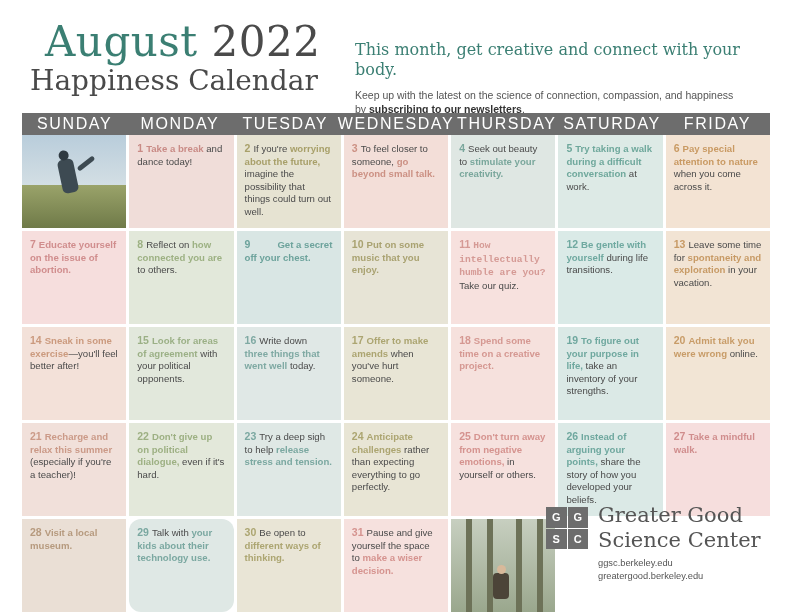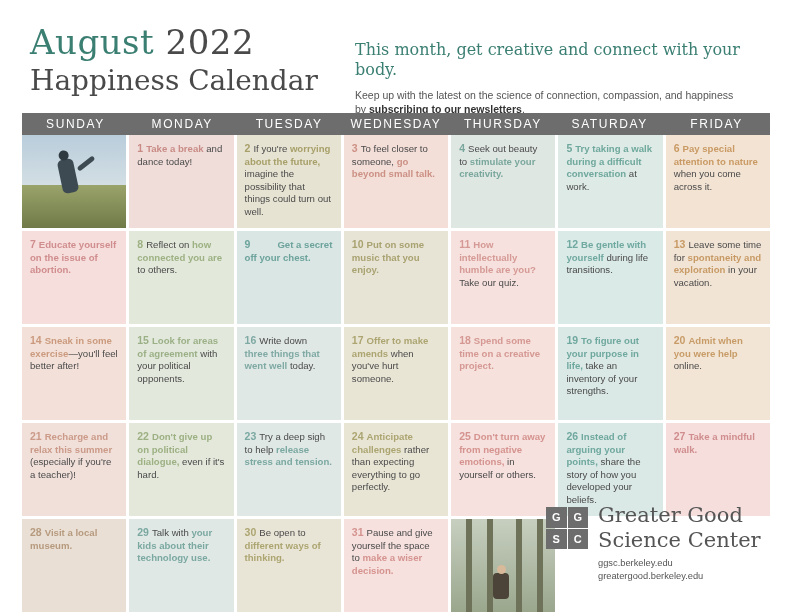--- a/index.html
+++ b/index.html
@@ -22,24 +22,25 @@
     left: 0; top: 0;
     width: 792px; height: 114px;
   }
   .title-block {
     position: absolute;
     left: 30px; top: 22px;
     width: 320px;
   }
   .title-line1 {
     font-family: "DejaVu Serif", serif;
-    font-size: 34px;
+    font-size: 42px;
     line-height: 40px;
     color: #3b7f73;
     letter-spacing: 0.5px;
+    margin-left: 15px;
   }
   .title-line1 .year {
     color: #4a4a4a;
     font-family: "DejaVu Serif", serif;
   }
   .title-line2 {
     font-family: "DejaVu Serif", serif;
     font-size: 28px;
     line-height: 34px;
     color: #4a4a4a;
@@ -68,21 +69,21 @@
   .dayrow {
     position: absolute;
     left: 22px; top: 113px;
     width: 748px; height: 22px;
     display: flex;
     background: #6d6d6d;
   }
   .dayrow div {
     flex: 1 1 0;
     color: #ffffff;
-    font-size: 12px;
+    font-size: 16px;
     letter-spacing: 1.6px;
     text-align: center;
     line-height: 22px;
     font-family: "Liberation Sans", sans-serif;
   }
 
   
   .grid {
     position: absolute;
     left: 22px; top: 135px;
@@ -253,39 +254,39 @@
       <div class="cell" style="background: rgb(240, 221, 217);"><span class="num" style="color: rgb(201, 139, 134);">1</span><span class="txt"><b style="color: rgb(201, 139, 134);">Take a break</b> and dance today!</span></div>
       <div class="cell" style="background: rgb(230, 227, 210);"><span class="num" style="color: rgb(168, 160, 106);">2</span><span class="txt">If you're <b style="color: rgb(168, 160, 106);">worrying about the future,</b> imagine the possibility that things could turn out well.</span></div>
       <div class="cell" style="background: rgb(243, 222, 216);"><span class="num" style="color: rgb(204, 145, 132);">3</span><span class="txt">To feel closer to someone, <b style="color: rgb(204, 145, 132);">go beyond small talk.</b></span></div>
       <div class="cell" style="background: rgb(223, 231, 227);"><span class="num" style="color: rgb(122, 167, 156);">4</span><span class="txt">Seek out beauty to <b style="color: rgb(122, 167, 156);">stimulate your creativity.</b></span></div>
       <div class="cell" style="background: rgb(221, 234, 230);"><span class="num" style="color: rgb(111, 168, 156);">5</span><span class="txt"><b style="color: rgb(111, 168, 156);">Try taking a walk during a difficult conversation</b> at work.</span></div>
       <div class="cell" style="background: rgb(243, 227, 211);"><span class="num" style="color: rgb(201, 154, 99);">6</span><span class="txt"><b style="color: rgb(201, 154, 99);">Pay special attention to nature</b> when you come across it.</span></div>
       <div class="cell" style="background: rgb(246, 222, 221);"><span class="num" style="color: rgb(208, 141, 141);">7</span><span class="txt"><b style="color: rgb(208, 141, 141);">Educate yourself on the issue of abortion.</b></span></div>
       <div class="cell" style="background: rgb(226, 232, 218);"><span class="num" style="color: rgb(157, 177, 131);">8</span><span class="txt">Reflect on <b style="color: rgb(157, 177, 131);">how connected you are</b> to others.</span></div>
       <div class="cell" style="background: rgb(217, 230, 228);"><span class="num" style="color: rgb(109, 163, 156);">9</span><span class="txt"><b style="color: rgb(109, 163, 156); margin-left: 24px;">Get a secret off your chest.</b></span></div>
       <div class="cell" style="background: rgb(231, 228, 214);"><span class="num" style="color: rgb(169, 162, 113);">10</span><span class="txt"><b style="color: rgb(169, 162, 113);">Put on some music that you enjoy.</b></span></div>
-      <div class="cell" style="background: rgb(247, 225, 222);"><span class="num" style="color: rgb(213, 154, 149);">11</span><span class="txt"><b style="color: rgb(213, 154, 149);">How intellectually humble are you?</b> Take our quiz.</span></div>
+      <div class="cell" style="background: rgb(247, 225, 222);"><span class="num" style="color: rgb(213, 154, 149);">11</span><span class="txt"><b style="color: rgb(213, 154, 149); font-family: Liberation Mono, monospace;">How intellectually humble are you?</b> Take our quiz.</span></div>
       <div class="cell" style="background: rgb(218, 234, 231);"><span class="num" style="color: rgb(111, 169, 160);">12</span><span class="txt"><b style="color: rgb(111, 169, 160);">Be gentle with yourself</b> during life transitions.</span></div>
       <div class="cell" style="background: rgb(242, 228, 212);"><span class="num" style="color: rgb(199, 154, 101);">13</span><span class="txt">Leave some time for <b style="color: rgb(199, 154, 101);">spontaneity and exploration</b> in your vacation.</span></div>
       <div class="cell" style="background: rgb(243, 225, 217);"><span class="num" style="color: rgb(203, 154, 126);">14</span><span class="txt"><b style="color: rgb(203, 154, 126);">Sneak in some exercise</b>—you'll feel better after!</span></div>
       <div class="cell" style="background: rgb(226, 232, 220);"><span class="num" style="color: rgb(155, 176, 134);">15</span><span class="txt"><b style="color: rgb(155, 176, 134);">Look for areas of agreement</b> with your political opponents.</span></div>
       <div class="cell" style="background: rgb(224, 232, 230);"><span class="num" style="color: rgb(127, 169, 163);">16</span><span class="txt">Write down <b style="color: rgb(127, 169, 163);">three things that went well</b> today.</span></div>
       <div class="cell" style="background: rgb(232, 229, 213);"><span class="num" style="color: rgb(172, 165, 113);">17</span><span class="txt"><b style="color: rgb(172, 165, 113);">Offer to make amends</b> when you've hurt someone.</span></div>
       <div class="cell" style="background: rgb(246, 225, 221);"><span class="num" style="color: rgb(213, 152, 146);">18</span><span class="txt"><b style="color: rgb(213, 152, 146);">Spend some time on a creative project.</b></span></div>
       <div class="cell" style="background: rgb(219, 233, 230);"><span class="num" style="color: rgb(111, 168, 159);">19</span><span class="txt"><b style="color: rgb(111, 168, 159);">To figure out your purpose in life,</b> take an inventory of your strengths.</span></div>
-      <div class="cell" style="background: rgb(242, 229, 213);"><span class="num" style="color: rgb(200, 156, 104);">20</span><span class="txt"><b style="color: rgb(200, 156, 104);">Admit when you were help</b> online.</span></div>
+      <div class="cell" style="background: rgb(242, 229, 213);"><span class="num" style="color: rgb(200, 156, 104);">20</span><span class="txt"><b style="color: rgb(200, 156, 104);">Admit talk you were wrong</b> online.</span></div>
       <div class="cell" style="background: rgb(241, 224, 218);"><span class="num" style="color: rgb(203, 154, 136);">21</span><span class="txt"><b style="color: rgb(203, 154, 136);">Recharge and relax this summer</b> (especially if you're a teacher)!</span></div>
       <div class="cell" style="background: rgb(227, 232, 218);"><span class="num" style="color: rgb(157, 176, 131);">22</span><span class="txt"><b style="color: rgb(157, 176, 131);">Don't give up on political dialogue,</b> even if it's hard.</span></div>
       <div class="cell" style="background: rgb(223, 232, 229);"><span class="num" style="color: rgb(123, 168, 161);">23</span><span class="txt">Try a deep sigh to help <b style="color: rgb(123, 168, 161);">release stress and tension.</b></span></div>
       <div class="cell" style="background: rgb(232, 229, 213);"><span class="num" style="color: rgb(172, 165, 113);">24</span><span class="txt"><b style="color: rgb(172, 165, 113);">Anticipate challenges</b> rather than expecting everything to go perfectly.</span></div>
       <div class="cell" style="background: rgb(246, 225, 222);"><span class="num" style="color: rgb(213, 147, 143);">25</span><span class="txt"><b style="color: rgb(213, 147, 143);">Don't turn away from negative emotions,</b> in yourself or others.</span></div>
       <div class="cell" style="background: rgb(219, 233, 230);"><span class="num" style="color: rgb(111, 168, 159); text-align: center;">26</span><span class="txt"><b style="color: rgb(111, 168, 159);">Instead of arguing your points,</b> share the story of how you developed your beliefs.</span></div>
       <div class="cell" style="background: rgb(246, 222, 221);"><span class="num" style="color: rgb(208, 141, 141); margin-top: 19px;">27</span><span class="txt"><b style="color: rgb(208, 141, 141);">Take a mindful walk.</b></span></div>
       <div class="cell" style="background: rgb(234, 223, 213);"><span class="num" style="color: rgb(182, 154, 126);">28</span><span class="txt"><b style="color: rgb(182, 154, 126);">Visit a local museum.</b></span></div>
-      <div class="cell" style="background: rgb(223, 232, 229);"><span class="num" style="color: rgb(123, 168, 161);">29</span><span class="txt">Talk with <b style="color: rgb(123, 168, 161);">your kids about their technology use.</b></span></div>
+      <div class="cell" style="background: rgb(223, 232, 229); border-radius: 12px;"><span class="num" style="color: rgb(123, 168, 161);">29</span><span class="txt">Talk with <b style="color: rgb(123, 168, 161);">your kids about their technology use.</b></span></div>
       <div class="cell" style="background: rgb(233, 229, 214);"><span class="num" style="color: rgb(172, 165, 113);">30</span><span class="txt">Be open to <b style="color: rgb(172, 165, 113);">different ways of thinking.</b></span></div>
       <div class="cell" style="background: rgb(246, 225, 222);"><span class="num" style="color: rgb(213, 147, 143);">31</span><span class="txt">Pause and give yourself the space to <b style="color: rgb(213, 147, 143);">make a wiser decision.</b></span></div>
       <div class="cell photo forest" style="background: rgb(154, 167, 141);">
         <div class="sky"></div>
         <div class="trunk" style="left:14%"></div>
         <div class="trunk" style="left:34%"></div>
         <div class="trunk" style="left:62%"></div>
         <div class="trunk" style="left:82%"></div>
         <div class="hiker"></div>
       </div>

